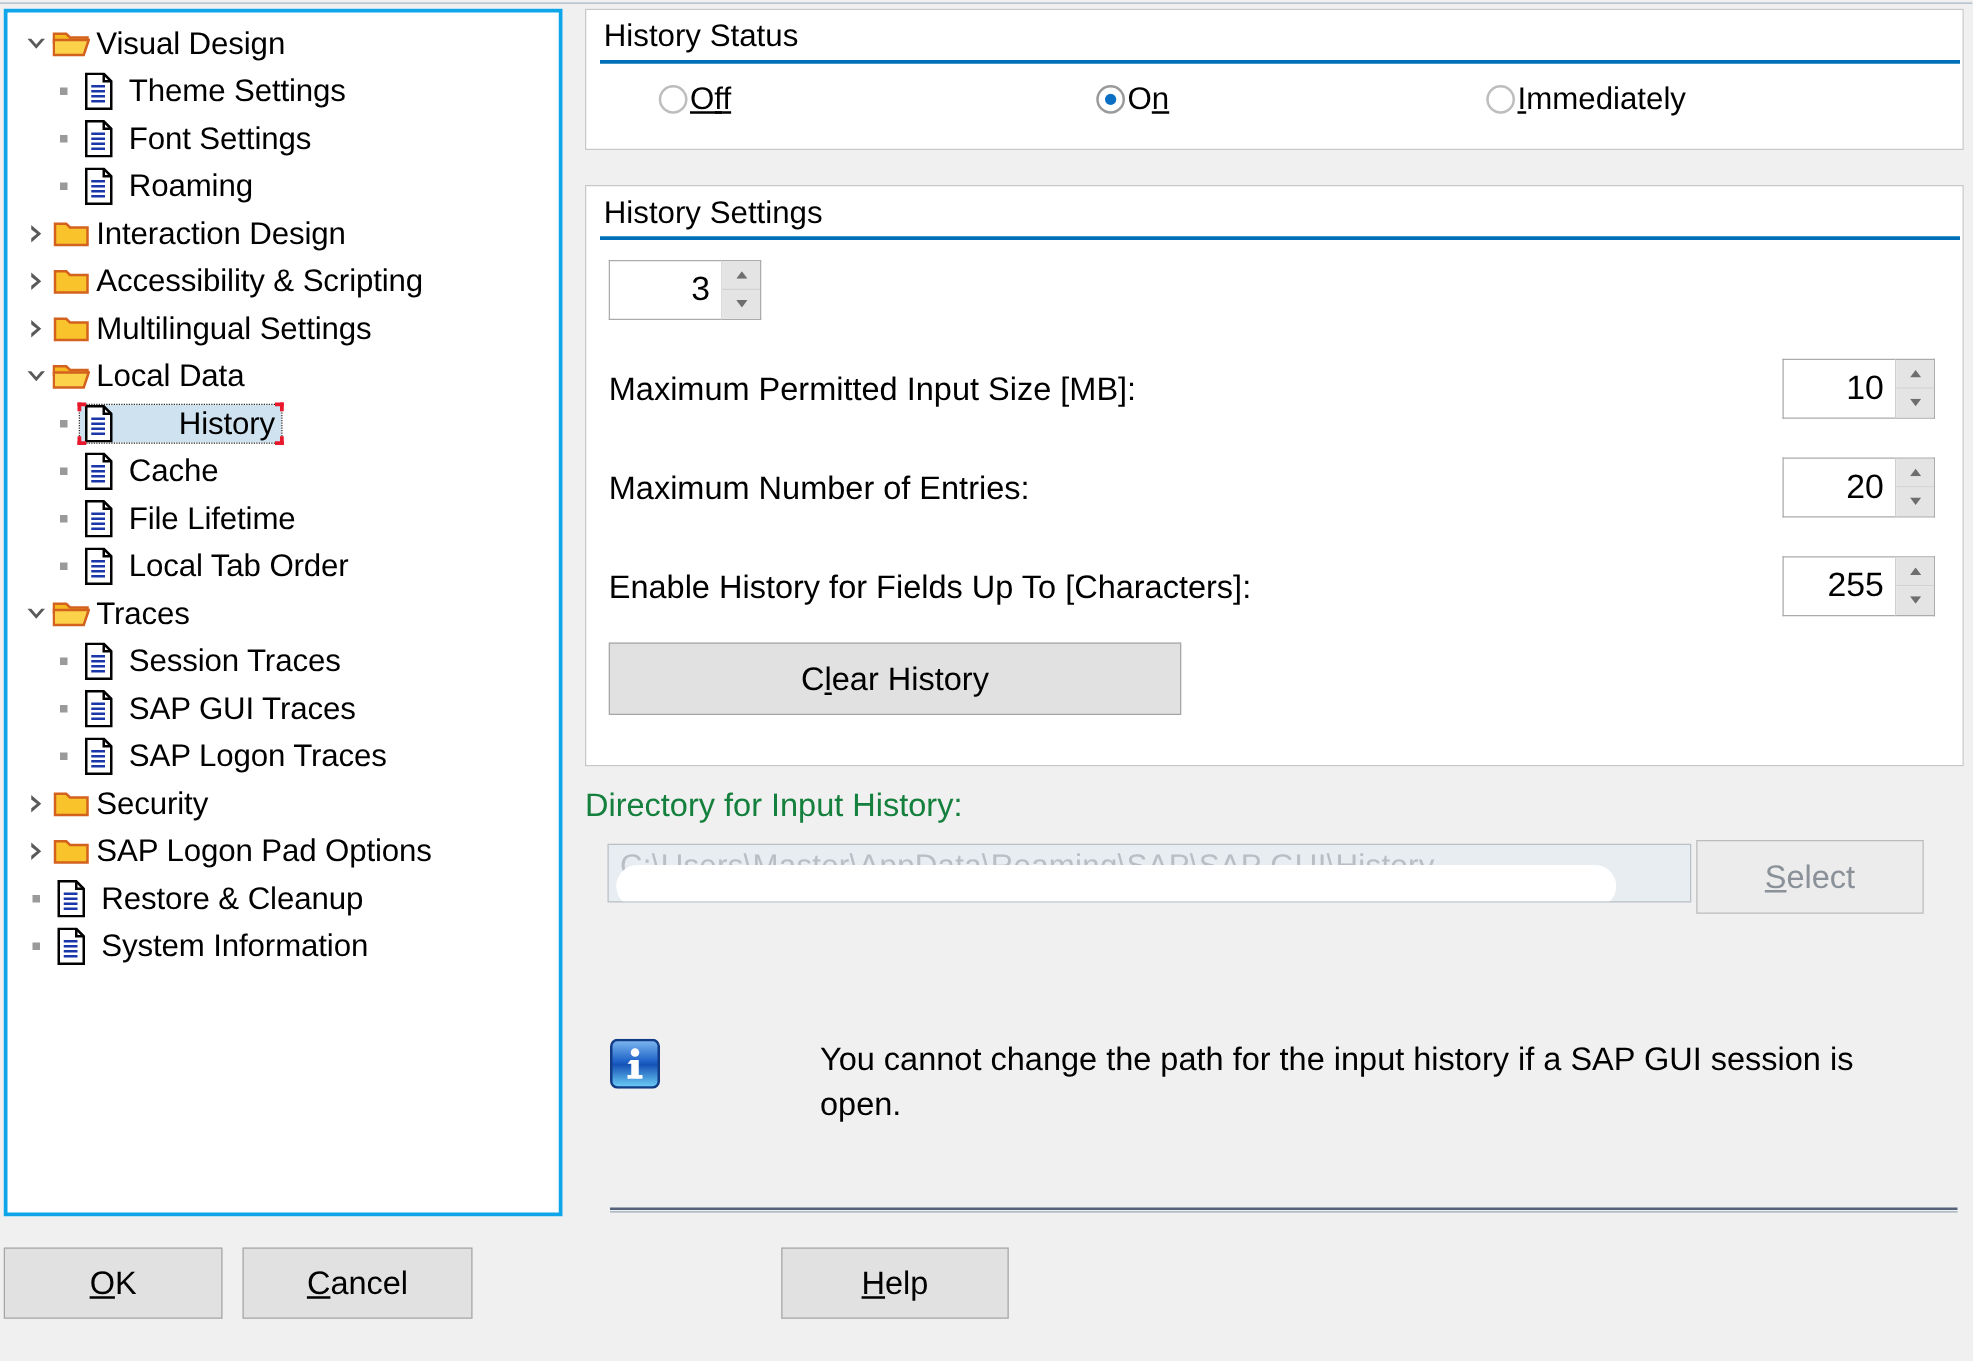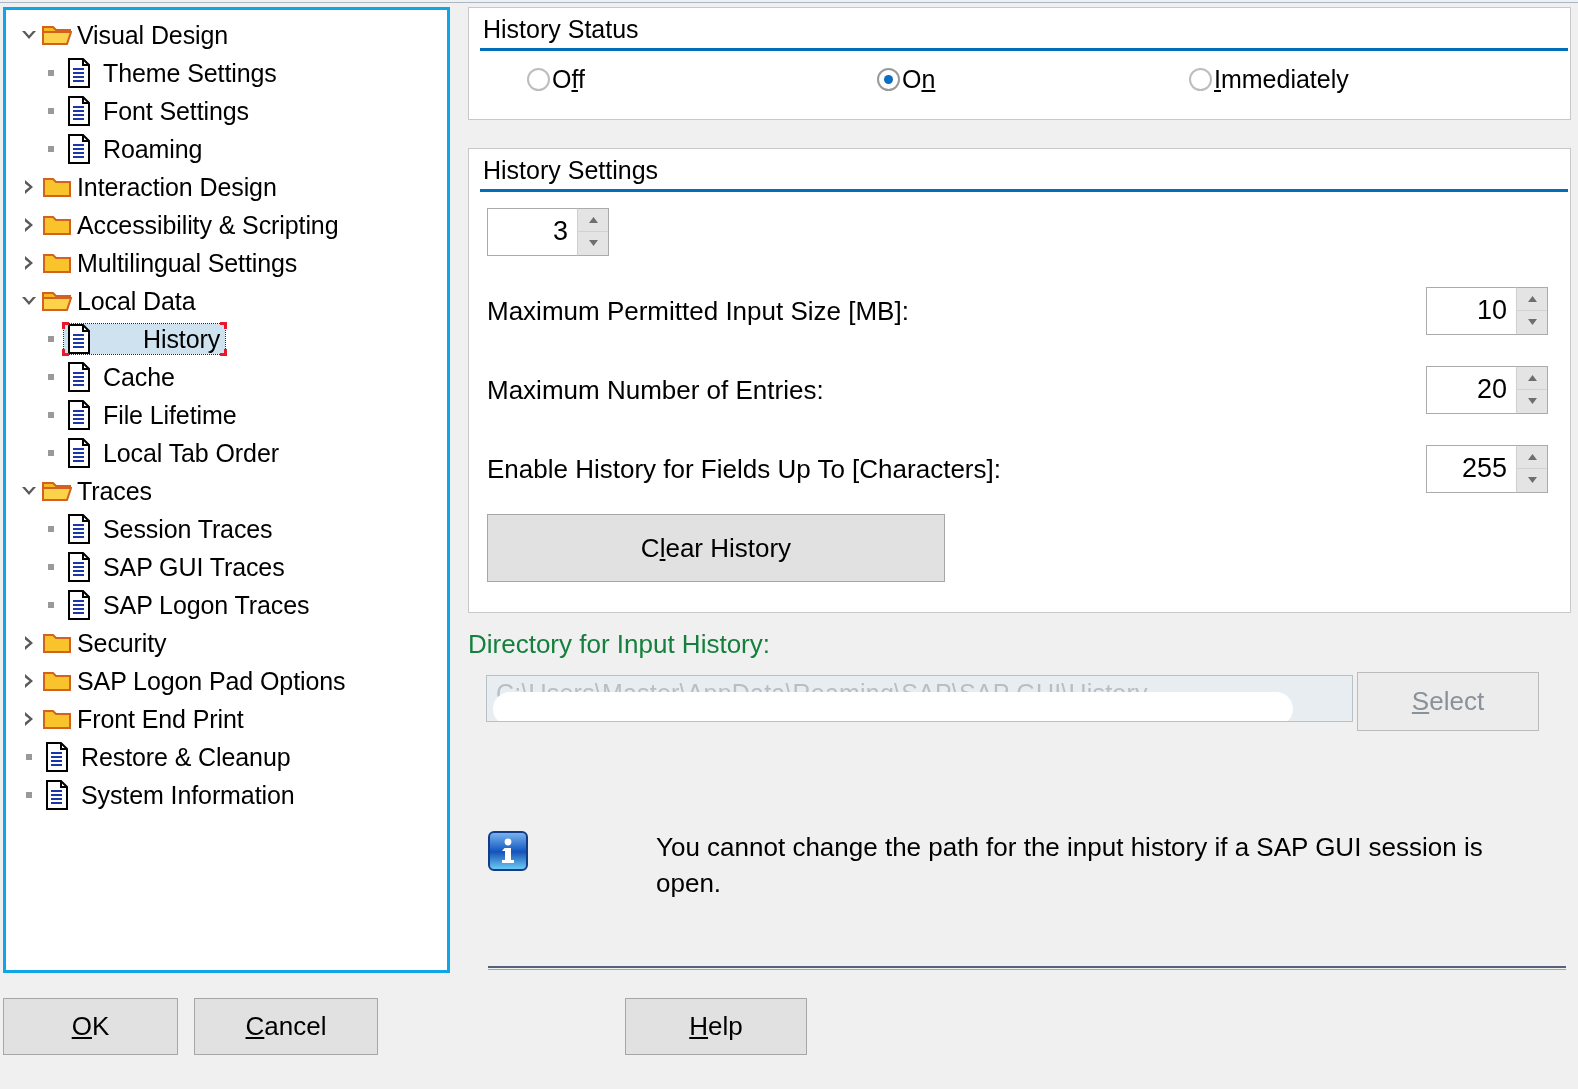--- a/index.html
+++ b/index.html
@@ -109,21 +109,21 @@
     margin: 0 2px 0 11px;
   }
 
   
   #history-status { position:absolute; left:0; top:0; width:1103px; height:113px; }
   .radio-row {
     display:flex; align-items:center;
     padding: 14px 0 0 58px;
   }
   .radio-item { display:flex; align-items:center; }
-  .radio-item.off  { width: 350px; }
+  .radio-item.off  { width: 350px; text-decoration: underline; }
   .radio-item.on   { width: 312px; }
   .rb {
     width: 23px; height: 23px; border-radius: 50%;
     border: 2px solid #bdbdbd; background: #fff;
     display:flex; align-items:center; justify-content:center;
     margin-right: 2px;
   }
   .rb.checked { border-color: #9a9a9a; }
   .rb.checked i { width: 9px; height: 9px; border-radius: 50%; background: #0a6fc2; display:block; }
   .radio-label { font-size: 25px; color:#000; line-height: 28px; }
@@ -164,21 +164,21 @@
   .btn {
     background:#e1e1e1; border:1px solid #a6a6a6;
     font-size: 26px; color:#000;
     display:flex; align-items:center; justify-content:center;
     font-family: "Liberation Sans", sans-serif;
   }
   .btn.disabled { color:#8a9199; background:#ececec; border-color:#bcbcbc; }
 
   #clear-history-button {
     position:absolute; left: 18px; top: 365px;
-    width: 458px; height: 68px;
+    width: 458px; height: 58px;
   }
 
   
   #dir-label {
     position:absolute; left:0; top: 622px;
     font-size: 26px; color:#15803d;
   }
   #dir-input-wrap {
     position:absolute; left: 18px; top: 668px;
     width: 867px; height: 47px;
@@ -532,33 +532,20 @@
             <svg width="14" height="18" viewBox="0 0 14 18">
               <path d="M3 2 L11 9 L3 16 L3 12.5 L7.5 9 L3 5.5 Z" fill="#5a5a5a"></path>
             </svg>
           </span>
           <span class="ic">
             <svg width="30" height="24" viewBox="0 0 30 24">
               <path d="M2 4 h9 l3 3 h14 v14 H2 Z" fill="#f9c42b" stroke="#d4621f" stroke-width="2"></path>
             </svg>
           </span>
           <span class="tree-label">SAP Logon Pad Options</span>
-        </div>
-        <div class="tree-row">
-          <span class="twisty">
-            <svg width="14" height="18" viewBox="0 0 14 18">
-              <path d="M3 2 L11 9 L3 16 L3 12.5 L7.5 9 L3 5.5 Z" fill="#5a5a5a"></path>
-            </svg>
-          </span>
-          <span class="ic">
-            <svg width="30" height="24" viewBox="0 0 30 24">
-              <path d="M2 4 h9 l3 3 h14 v14 H2 Z" fill="#f9c42b" stroke="#d4621f" stroke-width="2"></path>
-            </svg>
-          </span>
-          <span class="tree-label">Front End Print</span>
         </div>
         <div class="tree-row leaf">
           <span class="bullet">
             <i></i>
           </span>
           <span class="ic">
             <svg width="24" height="30" viewBox="0 0 24 30">
               <path d="M2 1 h14 l6 6 v22 H2 Z" fill="#ffffff" stroke="#000000" stroke-width="2"></path>
               <path d="M16 1 v6 h6" fill="none" stroke="#000000" stroke-width="2"></path>
               <g stroke="#1a36a8" stroke-width="2">

